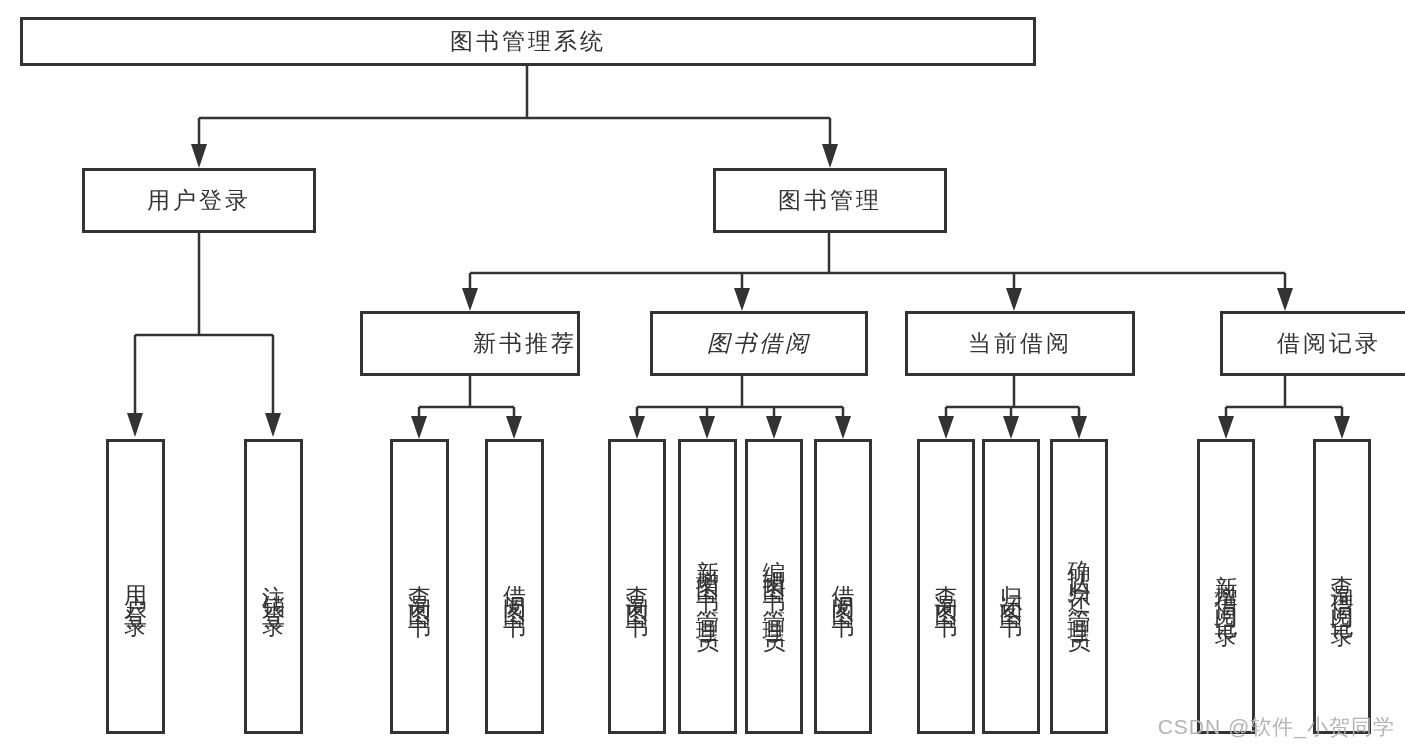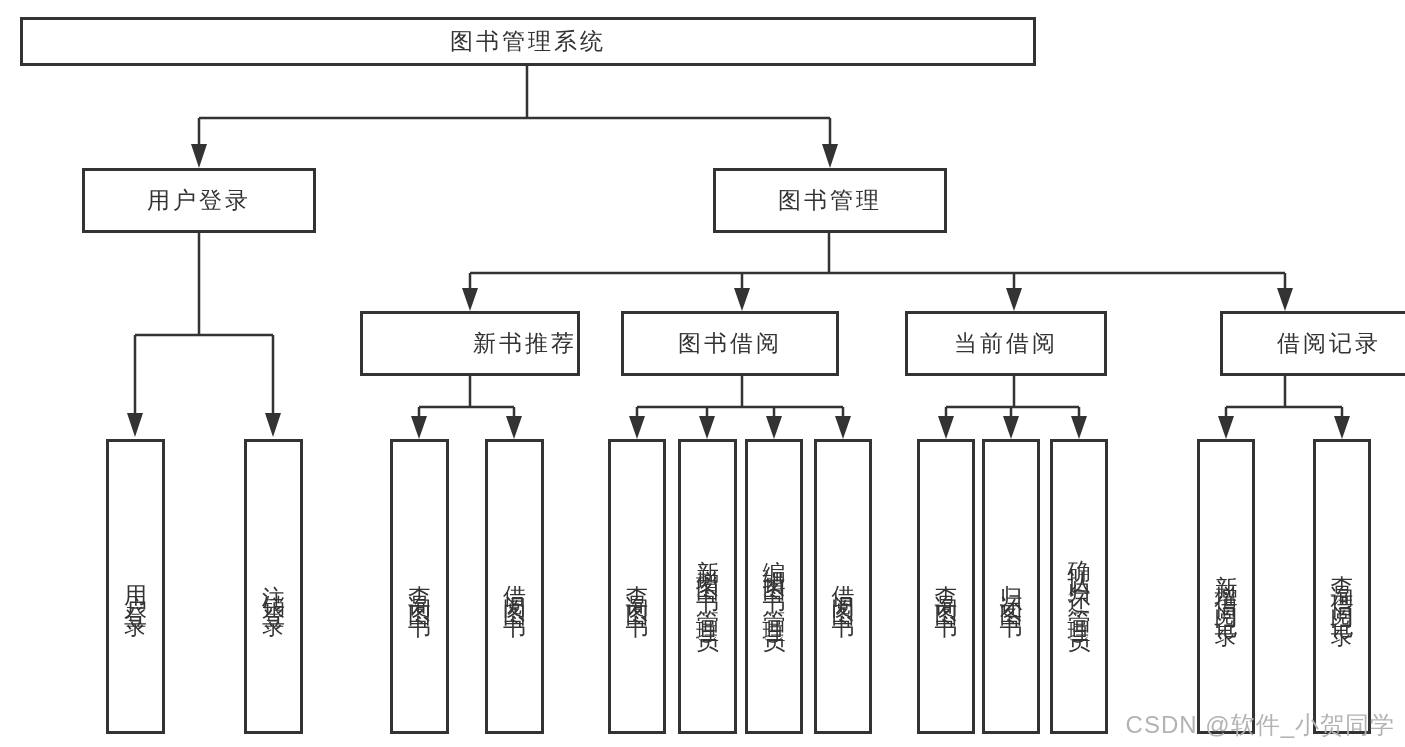--- a/index.html
+++ b/index.html
@@ -21,21 +21,21 @@
     display: flex; align-items: center; justify-content: center;
   }
   .h-label { font-size: 23px; letter-spacing: 3px; white-space: nowrap; }
   .v-label {
     writing-mode: vertical-rl; text-orientation: mixed;
     font-size: 23px; letter-spacing: 10px; line-height: 1;
     white-space: nowrap;
   }
   .watermark {
     position: absolute; right: 10px; bottom: 6px;
-    font-size: 24px; letter-spacing: 1px;
+    font-size: 21px; letter-spacing: 1px;
     color: var(--color-watermark, #b3b3b3);
   }
 </style>
 </head>
 <body>
 
 <div class="canvas">
 
   <svg class="connectors" width="1405" height="747">
     <g>
@@ -87,24 +87,24 @@
   <div class="box" style="left:82px; top:168px; width:234px; height:65px;">
     <span class="h-label">用户登录</span>
   </div>
   <div class="box" style="left:713px; top:168px; width:234px; height:65px;text-align:right;">
     <span class="h-label">图书管理</span>
   </div>
 
   <div class="box" style="left:360px; top:311px; width:220px; height:65px;justify-content:flex-end;">
     <span class="h-label">新书推荐</span>
   </div>
-  <div class="box" style="left:621px; top:311px; width:218px; height:65px;">
+  <div class="box" style="left:650px; top:311px; width:218px; height:65px;font-style:italic;">
     <span class="h-label">图书借阅</span>
   </div>
-  <div class="box" style="left:905px; top:311px; width:202px; height:65px;">
+  <div class="box" style="left:905px; top:311px; width:230px; height:65px;">
     <span class="h-label">当前借阅</span>
   </div>
   <div class="box" style="left:1176px; top:311px; width:218px; height:65px;margin-left:44px;">
     <span class="h-label">借阅记录</span>
   </div>
 
   <div class="box" style="left:106px; top:439px; width:59px; height:295px;">
     <span class="v-label">用户登录</span>
   </div>
   <div class="box" style="left:244px; top:439px; width:59px; height:295px;">

